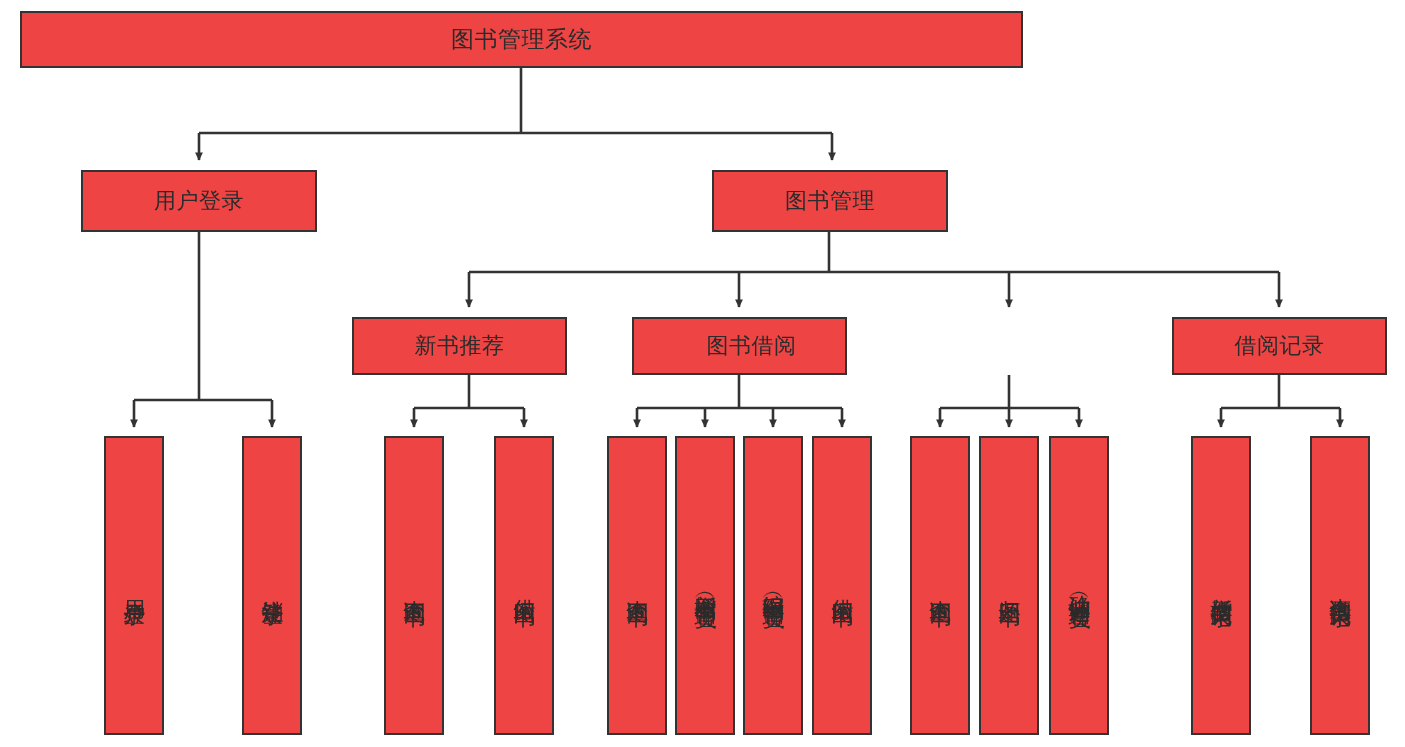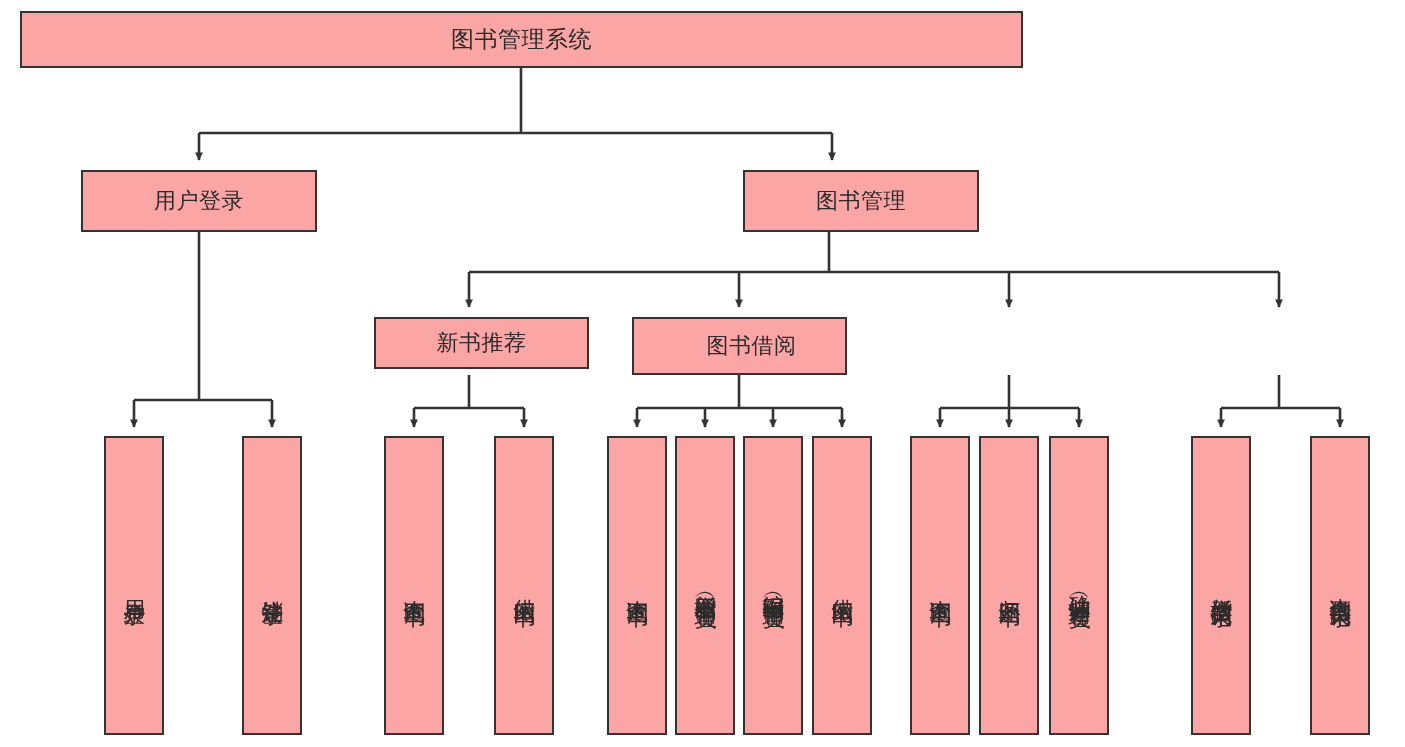--- a/index.html
+++ b/index.html
@@ -22,21 +22,21 @@
     position: absolute;
     left: 0;
     top: 0;
     width: 1405px;
     height: 747px;
     pointer-events: none;
   }
   .node {
     position: absolute;
     box-sizing: border-box;
-    background: #fca5a5;
+    background: #ef4444;
     border: 2px solid #333333;
     display: flex;
     align-items: center;
     justify-content: center;
     color: #2b2b2b;
   }
   .node-label {
     display: block;
     text-align: center;
     line-height: 1.18;
@@ -130,30 +130,33 @@
     </g>
   </svg>
 
   <div class="node horiz root" style="left:20px; top:11px; width:1003px; height:57px;">
     <span class="node-label">图书管理系统</span>
   </div>
 
   <div class="node horiz" style="left:81px; top:170px; width:236px; height:62px;">
     <span class="node-label">用户登录</span>
   </div>
-  <div class="node horiz" style="left:712px; top:170px; width:236px; height:62px;margin-left:31px;">
+  <div class="node horiz" style="left:712px; top:170px; width:236px; height:62px;">
     <span class="node-label">图书管理</span>
   </div>
 
-  <div class="node horiz" style="left:374px; top:317px; width:215px; height:52px;">
+  <div class="node horiz" style="left:352px; top:317px; width:215px; height:58px;">
     <span class="node-label">新书推荐</span>
   </div>
   <div class="node horiz" style="left:632px; top:317px; width:215px; height:58px;padding-left:24px;">
     <span class="node-label">图书借阅</span>
   </div>
+  <div class="node horiz" style="left:1172px; top:317px; width:215px; height:58px;">
+    <span class="node-label">借阅记录</span>
+  </div>
 
   <div class="node vert" style="left:104px; top:436px; width:60px; height:299px;">
     <span class="node-label">用户登录</span>
   </div>
   <div class="node vert" style="left:242px; top:436px; width:60px; height:299px;">
     <span class="node-label">注销登录</span>
   </div>
 
   <div class="node vert" style="left:384px; top:436px; width:60px; height:299px;">
     <span class="node-label">查询图书</span>

